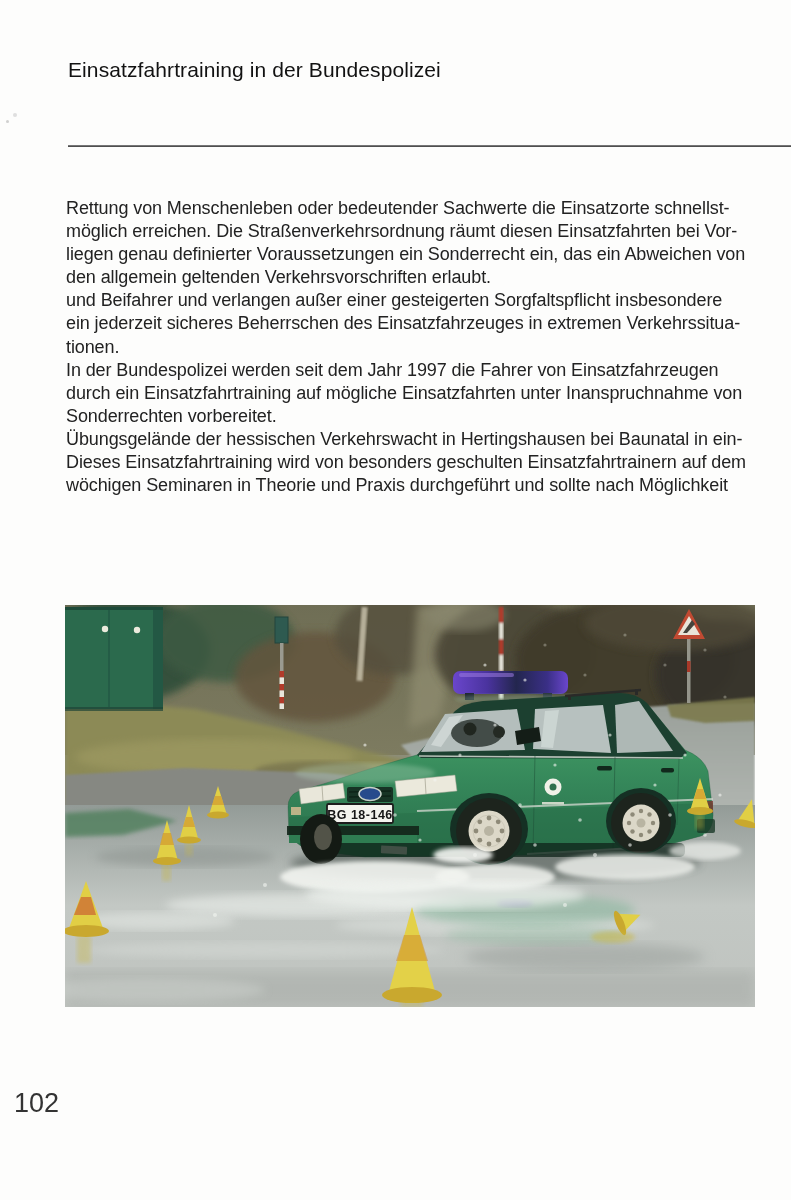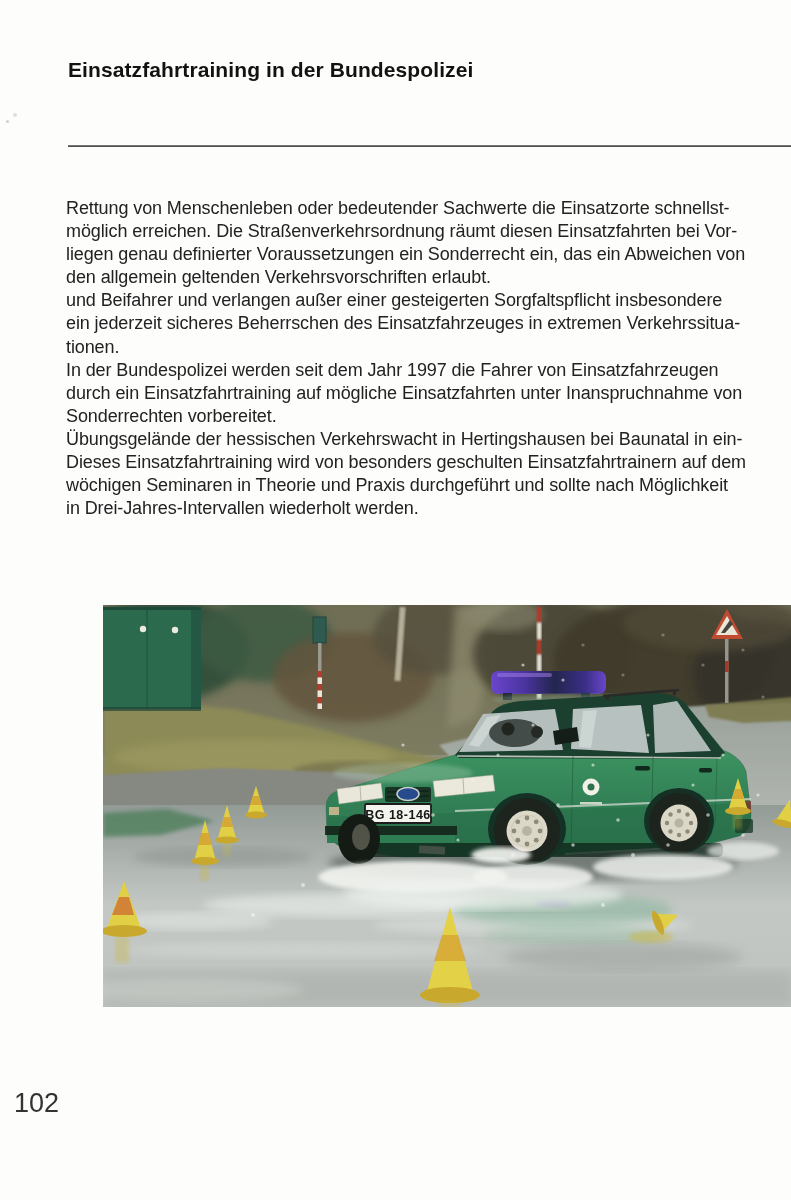--- a/index.html
+++ b/index.html
@@ -4,39 +4,38 @@
 <style>
   html,body{margin:0;padding:0;}
   body{
     width:791px;height:1200px;position:relative;overflow:hidden;
     background:#fdfdfc;
     font-family:"Liberation Sans", sans-serif;
     color:#1e1e1e;
   }
   .page-title{
     position:absolute;left:68px;top:58px;
-    font-size:21px;font-weight:bold;color:#121212;letter-spacing:.1px;
+    font-size:21px;font-weight:normal;color:#121212;letter-spacing:.1px;
     white-space:nowrap;
   }
   .title-rule{
     position:absolute;left:68px;top:145px;width:723px;height:2px;
     background:linear-gradient(to bottom,#8a8a8a,#3c3c3c);
   }
   .scan-speck{position:absolute;background:#9a9a9a;border-radius:50%;opacity:.45;}
   .speck-a{left:6px;top:120px;width:3px;height:3px;}
   .speck-b{left:13px;top:113px;width:4px;height:4px;opacity:.3;}
   .text-block{position:absolute;left:66px;top:197px;width:710px;}
   .text-line{
     font-size:18px;line-height:23.1px;letter-spacing:-0.1px;
     color:#222;white-space:nowrap;
   }
   .photo-figure{
     position:absolute;left:65px;top:605px;width:552px;height:402px;
     background:#8d8d7a;
-    margin-left:38px;
   }
   .photo-figure svg{display:block;width:690px;height:402px;}
   .page-number{
     position:absolute;left:14px;top:1088px;
     font-size:27px;color:#333;
   }
 </style>
 </head>
 <body>
 
@@ -54,21 +53,20 @@
     <div class="text-line">den allgemein geltenden Verkehrsvorschriften erlaubt.</div>
     <div class="text-line">und Beifahrer und verlangen außer einer gesteigerten Sorgfaltspflicht insbesondere</div>
     <div class="text-line">ein jederzeit sicheres Beherrschen des Einsatzfahrzeuges in extremen Verkehrssitua-</div>
     <div class="text-line">tionen.</div>
     <div class="text-line">In der Bundespolizei werden seit dem Jahr 1997 die Fahrer von Einsatzfahrzeugen</div>
     <div class="text-line">durch ein Einsatzfahrtraining auf mögliche Einsatzfahrten unter Inanspruchnahme von</div>
     <div class="text-line">Sonderrechten vorbereitet.</div>
     <div class="text-line">Übungsgelände der hessischen Verkehrswacht in Hertingshausen bei Baunatal in ein-</div>
     <div class="text-line">Dieses Einsatzfahrtraining wird von besonders geschulten Einsatzfahrtrainern auf dem</div>
     <div class="text-line">wöchigen Seminaren in Theorie und Praxis durchgeführt und sollte nach Möglichkeit</div>
-    <div class="text-line">in Drei-Jahres-Intervallen wiederholt werden.</div>
   </div>
 
   <div class="photo-figure">
     <svg viewBox="0 0 690 402" xmlns="http://www.w3.org/2000/svg">
       <defs>
         <linearGradient id="treeGrad" x1="0" y1="0" x2="0" y2="1">
           <stop offset="0" stop-color="#6f6e55"></stop>
             <stop offset="1" stop-color="#7d7b60"></stop>
         </linearGradient>
         <linearGradient id="wetGrad" x1="0" y1="0" x2="0" y2="1">

